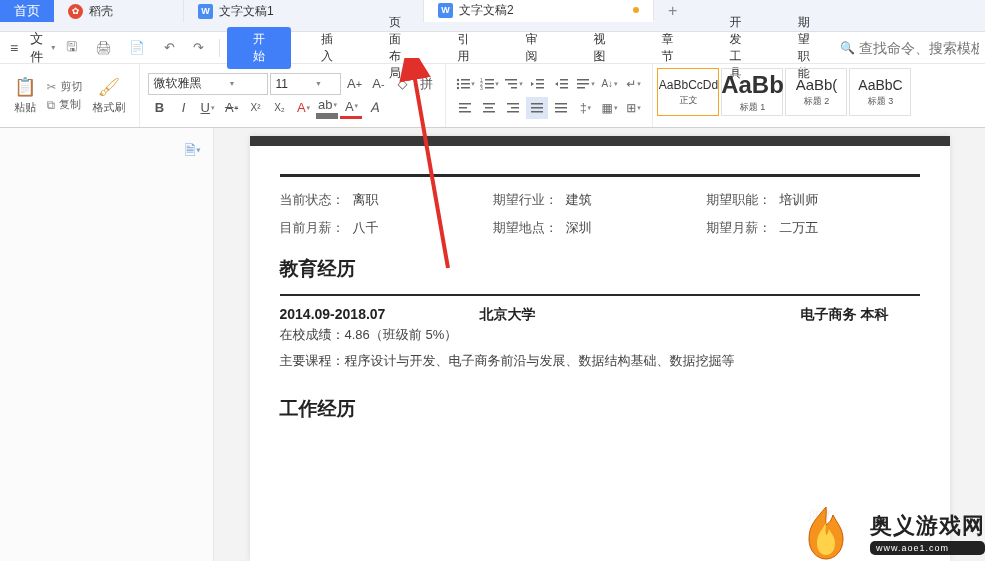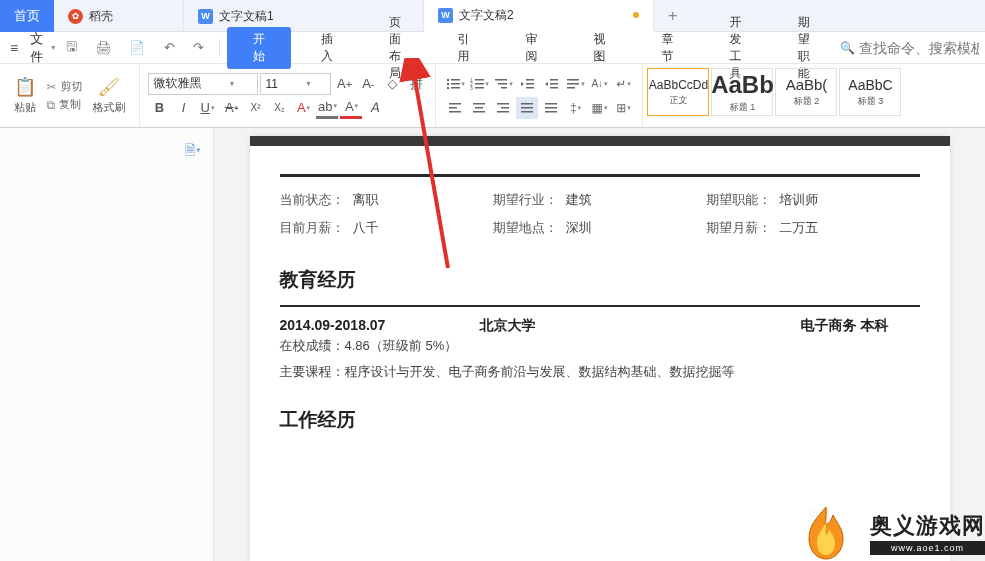--- a/index.html
+++ b/index.html
@@ -1,18 +1,18 @@
 <!DOCTYPE html>
 <html><head>
 <meta charset="utf-8">
 <style>
 *{box-sizing:border-box;margin:0;padding:0;font-family:"Microsoft YaHei",sans-serif}
 body{width:985px;height:561px;overflow:hidden;background:#fff;font-size:12px;color:#333;position:relative}
 .tabs{display:flex;height:32px;background:#f0f4fa;border-bottom:1px solid #e0e0e0}
-.tab{display:flex;align-items:center;height:32px;padding:0 14px;border-right:1px solid #e5e5e5;cursor:pointer;gap:6px}
+.tab{display:flex;align-items:center;height:22px;padding:0 14px;border-right:1px solid #e5e5e5;cursor:pointer;gap:6px}
 .tab.home{background:#417ff9;color:#fff;font-size:13px;border:none}
 .tab.active{background:#fff;border-bottom:2px solid #fff}
 .tab .w-badge{display:inline-flex;width:15px;height:15px;background:#4a8bf4;color:#fff;font-size:9px;font-weight:bold;align-items:center;justify-content:center;border-radius:2px}
 .tab .dk-badge{display:inline-flex;width:15px;height:15px;background:#e24c33;border-radius:50%;align-items:center;justify-content:center;color:#fff;font-size:9px}
 .dot{width:6px;height:6px;border-radius:50%;background:#f5a623;margin-left:auto}
 .tab.add{border:none;font-size:16px;color:#888}
 .menubar{display:flex;align-items:center;height:32px;background:#fff;border-bottom:1px solid #e8e8e8;padding:0 6px;gap:4px}
 .hamburger{font-size:14px;color:#555;padding:0 4px}
 .file-lbl{font-size:13px;padding:0 4px}
 .triangle{font-size:8px;color:#888}
@@ -42,34 +42,34 @@
 .workspace{display:flex;height:calc(561px - 128px);background:#f3f3f3}
 .nav-pane{width:214px;background:#fbfbfb;border-right:1px solid #e5e5e5;padding:12px;display:flex;justify-content:flex-end}
 .nav-ico{color:#7aa7d9;font-size:14px}
 .doc-wrap{flex:1;overflow:hidden;position:relative;background:#f3f3f3;display:flex;justify-content:center}
 .page{width:700px;background:#fff;margin-top:8px;box-shadow:0 0 6px rgba(0,0,0,0.1);padding:0;position:relative}
 .page-topbar{height:10px;background:#383838;margin:0}
 .page-content{padding:28px 30px 0 30px}
 .sec-title{font-size:19px;font-weight:bold;color:#222;margin-bottom:12px}
 .hr-thick{height:3px;background:#2a2a2a;margin-bottom:14px}
 .hr-thin{height:2px;background:#2a2a2a;margin-bottom:10px}
-.info-grid{display:grid;grid-template-columns:1fr 1fr 1fr;row-gap:10px;font-size:13px;color:#444;margin-bottom:30px}
+.info-grid{display:grid;grid-template-columns:1fr 1fr 1fr;row-gap:10px;font-size:13px;color:#444;margin-bottom:19px}
 .info-item{display:flex;gap:8px}
 .info-lbl{color:#555}
 .edu-head{display:flex;font-size:14px;font-weight:bold;color:#222;margin-bottom:2px}
 .edu-head .c1{width:200px}
 .edu-head .c2{flex:1}
 .edu-head .c3{width:150px;text-align:center}
 .edu-line{font-size:13px;color:#444;margin-bottom:8px}
 .arrow{position:absolute;left:378px;top:58px;pointer-events:none;z-index:50}
 .watermark{position:absolute;right:0;bottom:0;display:flex;align-items:center;gap:19px;z-index:60}
 .wm-flame{width:50px;height:56px}
 .wm-text{display:flex;flex-direction:column;color:#222}
 .wm-text .t1{font-size:22px;font-weight:900;letter-spacing:1px}
-.wm-text .t2{font-size:9px;background:#222;color:#fff;padding:2px 6px;border-radius:0;text-align:center;letter-spacing:1px}
+.wm-text .t2{font-size:9px;background:#222;color:#fff;padding:2px 6px;border-radius:5px;letter-spacing:1px}
 .faded-wm{position:absolute;right:120px;bottom:40px;font-size:13px;color:rgba(0,0,0,0.06);font-style:italic;z-index:5}
 </style>
 </head>
 <body>
 
 <div class="tabs">
   <div class="tab home">首页</div>
   <div class="tab" style="width:130px">
     <span class="dk-badge">✿</span>
     <span>稻壳</span>
@@ -128,21 +128,21 @@
         </div>
     </div>
     <div class="r-vert">
       <span class="ico" style="color:#d9a44a">🖌</span>
       <span>格式刷</span>
     </div>
   </div>
 
   <div class="r-group">
     <div class="font-row">
-      <div class="font-sel" style="width:110px">
+      <div class="font-sel" style="width:120px">
           <span>微软雅黑</span>
           <span class="dd">▼</span>
         </div>
       <div class="font-sel" style="width:71px">
           <span>11</span>
           <span class="dd">▼</span>
         </div>
       <div class="fs-btn">A<sup>+</sup></div>
       <div class="fs-btn">A<sup>-</sup></div>
       <div class="fs-btn">◇</div>
@@ -156,21 +156,21 @@
           <i>I</i>
         </div>
       <div class="fs-btn">
           <u>U</u>
           <span class="dd">▾</span>
         </div>
       <div class="fs-btn" style="text-decoration:line-through">A<span class="dd">▾</span></div>
       <div class="fs-btn small">X²</div>
       <div class="fs-btn small">X₂</div>
       <div class="fs-btn" style="color:#d33">A<span class="dd">▾</span></div>
-      <div class="fs-btn" style="border-bottom:3px solid #737373">ab<span class="dd">▾</span></div>
+      <div class="fs-btn" style="border-bottom:6px solid #737373">ab<span class="dd">▾</span></div>
       <div class="fs-btn" style="border-bottom:3px solid #d33">A<span class="dd">▾</span></div>
       <div class="fs-btn">𝘈</div>
     </div>
   </div>
 
   <div class="r-group">
     <div class="font-row">
       <div class="para-btn">
           <svg width="14" height="14">
             <circle cx="2" cy="3" r="1.2" fill="#666"></circle>

